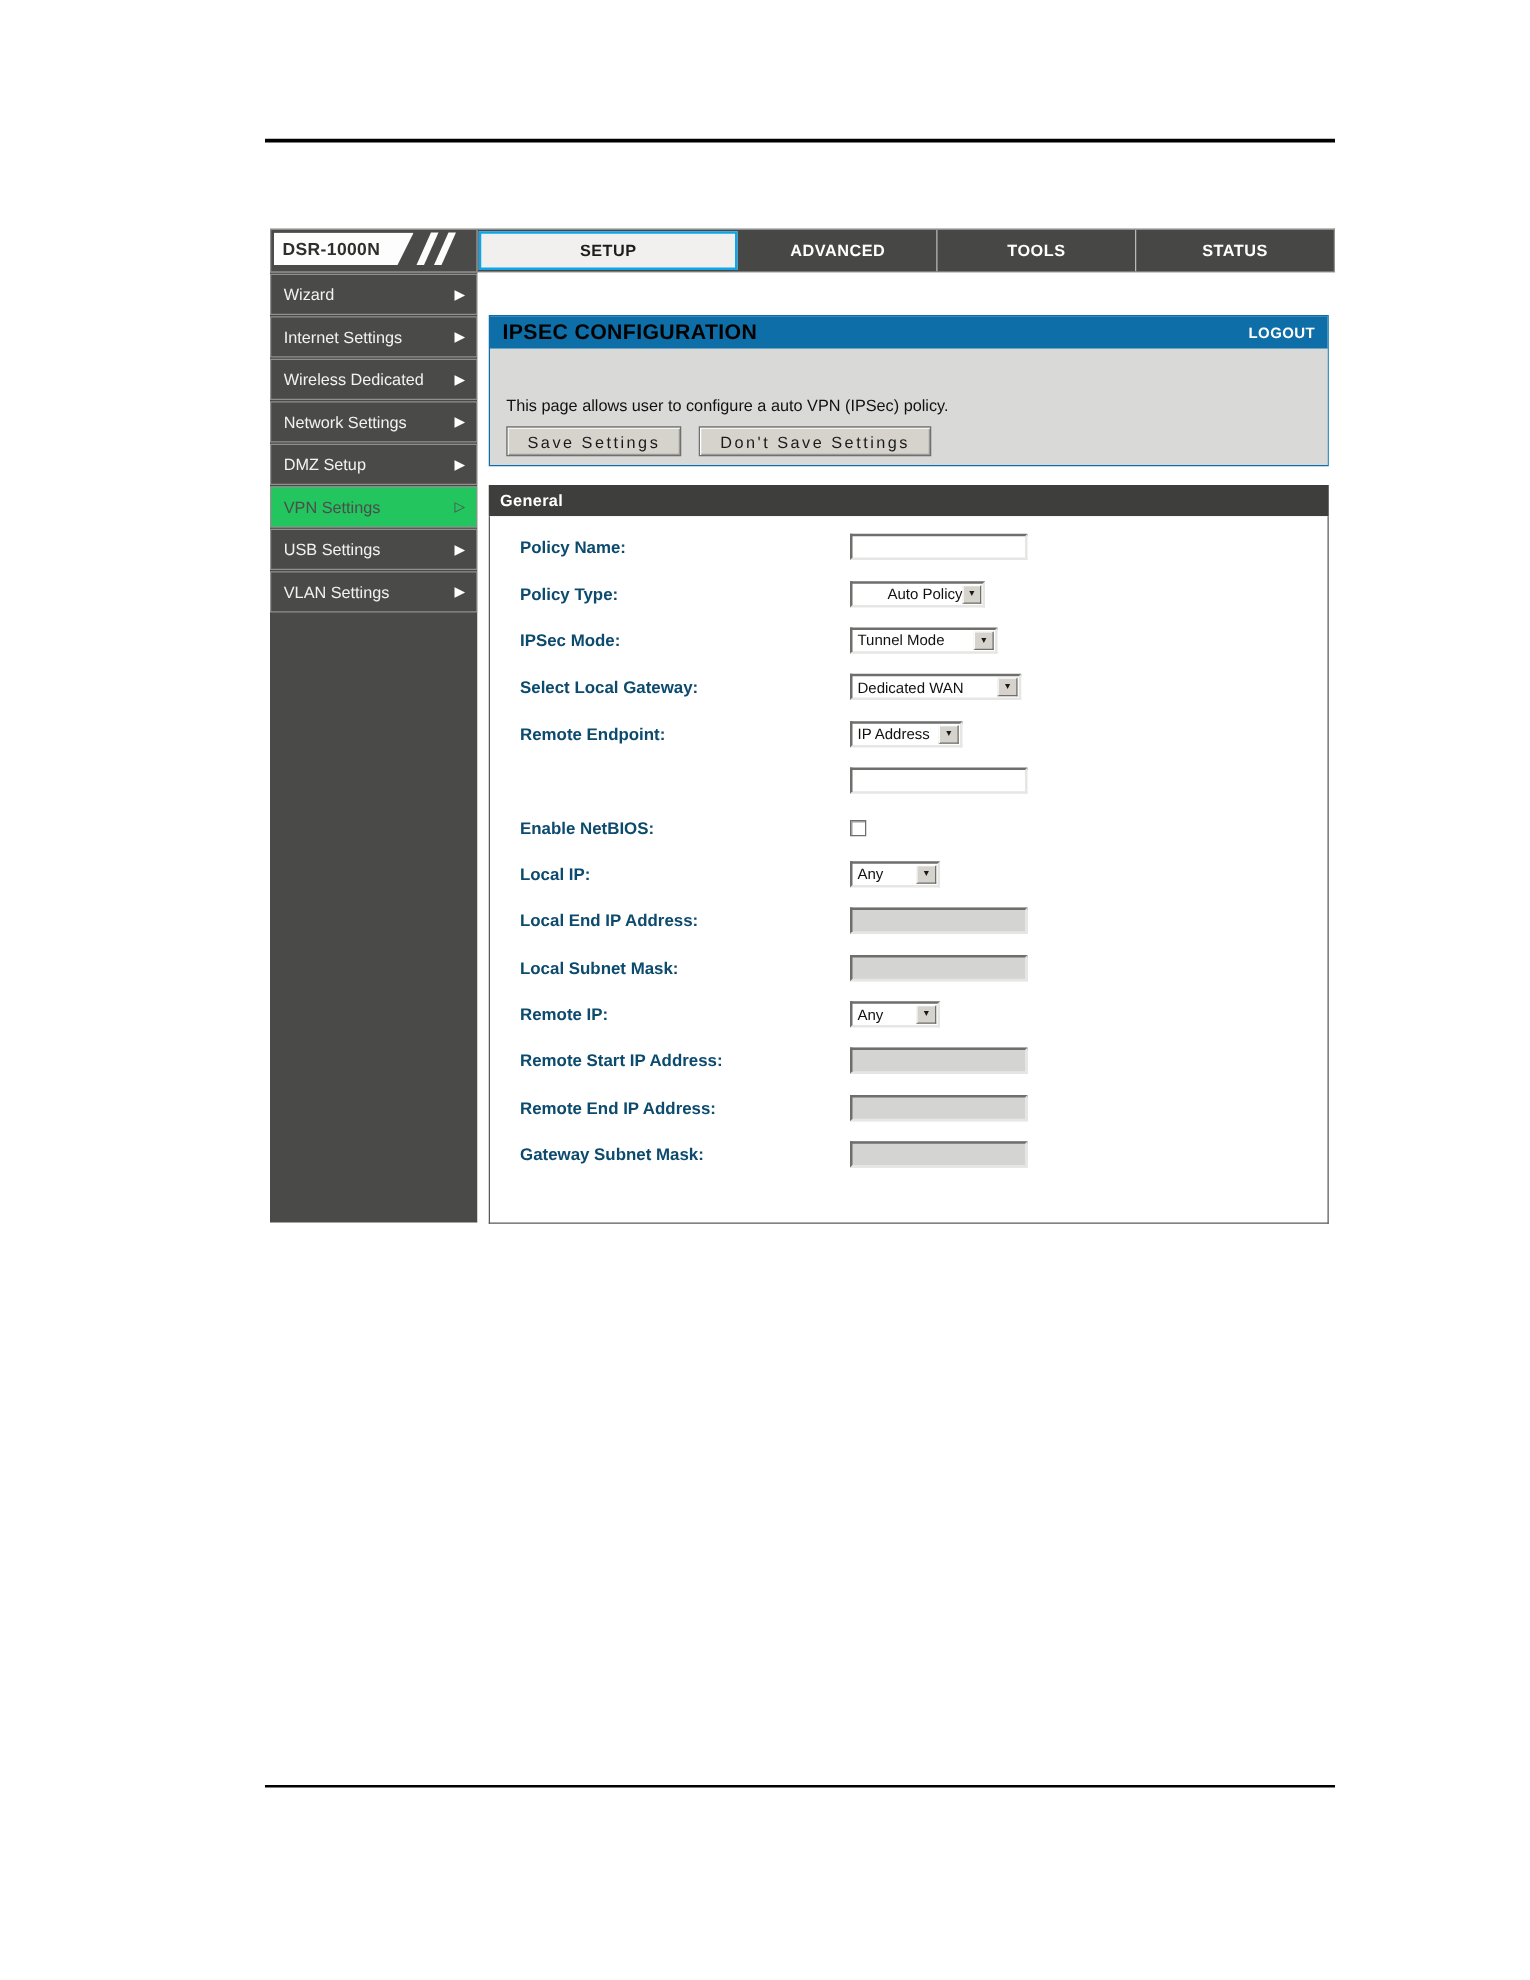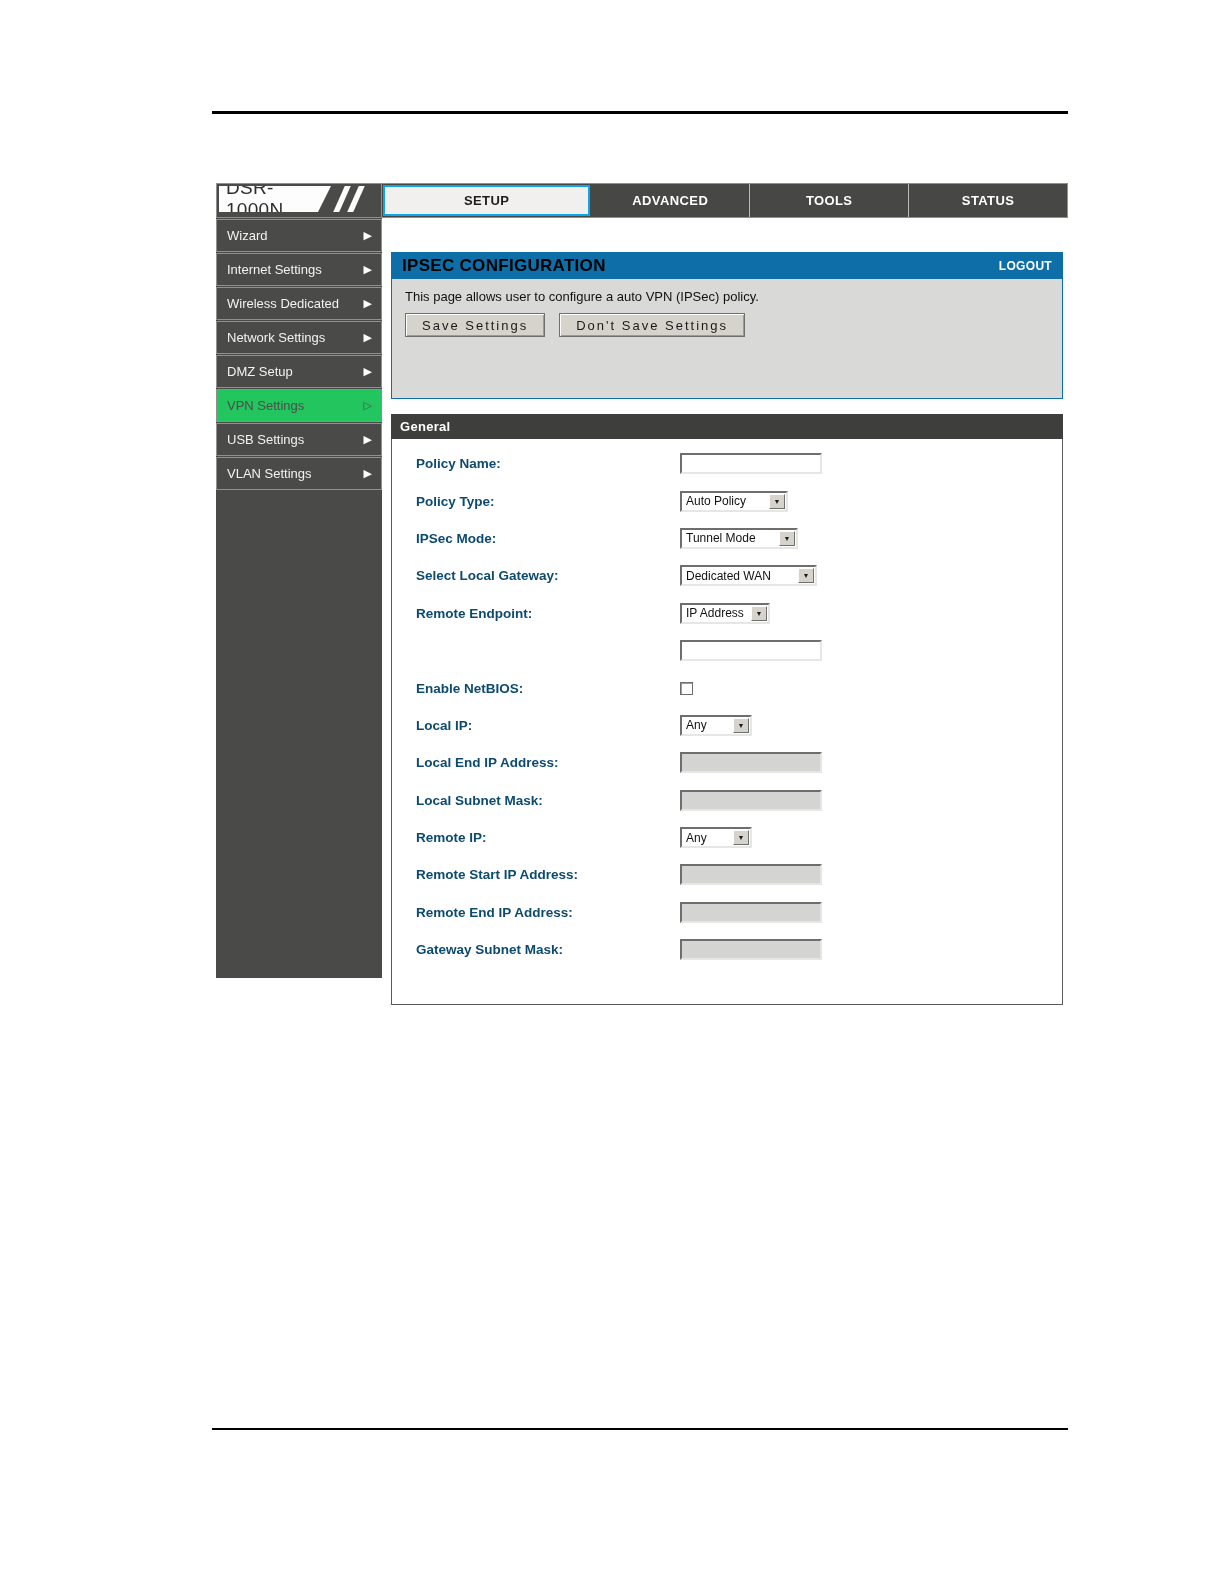--- a/index.html
+++ b/index.html
@@ -14,21 +14,21 @@
 
   
   .ui { position:absolute; left:216px; top:183px; width:852px; height:795px; background:#fff; }
 
   
   .topbar { display:flex; height:35px; }
   .logo-cell { position:relative; width:166px; height:35px; background:#4a4a48; border:1px solid #8f8f8d; overflow:hidden; }
   .logo-plate { position:absolute; left:2px; top:2px; bottom:5px; width:112px; background:#fdfdfd;
                 clip-path:polygon(0 0, 100% 0, calc(100% - 13px) 100%, 0 100%);
                 display:flex; align-items:center; }
-  .logo-text { font-size:19px; font-weight:normal; color:#2e2e2c; padding-left:7px; letter-spacing:.3px; }
+  .logo-text { font-size:14px; font-weight:bold; color:#2e2e2c; padding-left:7px; letter-spacing:.3px; }
   .slash { position:absolute; top:2px; bottom:5px; width:6px; background:#fdfdfd; transform:skewX(-24deg); }
   .slash.s1 { left:122px; }
   .slash.s2 { left:136px; }
 
   .tabs { flex:1; display:flex; background:#474745; border:1px solid #8f8f8d; border-left:none; }
   .tab { flex:1; display:flex; align-items:center; justify-content:center;
          color:#fff; font-size:13px; font-weight:bold; letter-spacing:.4px;
          border-right:1px solid #b9b9b7; cursor:default; }
   .tab:last-child { border-right:none; }
   .tab.active { background:#f2f0ee; color:#1d1d1b; border:2px solid #0ea5e9; margin:1px; flex:1 0 auto; }
@@ -43,21 +43,21 @@
   .side-item.active { background:#22c55e; color:#4d4d4b; }
   .side-item.active .arrow { color:#4d4d4b; }
 
   
   .main { flex:1; background:#fff; padding:34px 5px 0 9px; }
 
   .hdr-box { border:1px solid #0e6ea7; }
   .hdr-bar { height:26px; background:#0e6ea7; display:flex; align-items:center; justify-content:space-between; padding:0 10px; }
   .hdr-title { color:#000000; font-size:17px; font-weight:bold; letter-spacing:.3px; }
   .logout { color:#fff; font-size:12px; font-weight:bold; letter-spacing:.3px; cursor:pointer; }
-  .hdr-body { background:#d9d9d7; height:119px; padding:10px 0 0 13px; }
+  .hdr-body { background:#d9d9d7; height:93px; padding:38px 0 0 13px; }
   .hdr-desc { font-size:13px; color:#111; }
   .btn-row { margin-top:9px; display:flex; gap:14px; }
   .btn { height:24px; background:#d6d3cc; border:1px solid #6f6f6d;
          box-shadow:inset 1px 1px 0 #ffffff, inset -1px -1px 0 #9a9a98;
          font-family:"Liberation Sans",sans-serif; font-size:13px; color:#1a1a1a;
          letter-spacing:2px; padding:0 16px; cursor:pointer; }
 
   .gap15 { height:15px; }
 
   .sec-bar { height:25px; background:#3e3e3c; color:#fff; font-size:13px; font-weight:bold;
@@ -72,21 +72,21 @@
             font-family:"Liberation Sans",sans-serif; font-size:12px; padding:0 3px; }
   .tinput:disabled, .tinput.disabled { background:#d4d4d2; }
 
   .select { height:21px; background:#fff; border:2px solid; border-color:#6e6e6c #e6e6e4 #e6e6e4 #6e6e6c;
             display:flex; align-items:center; cursor:pointer; }
   .sel-text { flex:1; font-size:12px; color:#111; padding-left:4px; white-space:nowrap; }
   .sel-btn { width:16px; height:15px; margin-right:1px; background:#d6d3cc;
              border:1px solid; border-color:#fdfdfd #6f6f6d #6f6f6d #fdfdfd;
              display:flex; align-items:center; justify-content:center;
              font-size:7px; color:#1a1a1a; }
-  .w108 { width:108px; } .w118 { width:118px; } .w137 { width:137px; } .w90 { width:90px; } .w72 { width:72px; }
+  .w108 { width:108px;padding-left:24px; } .w118 { width:118px; } .w137 { width:137px; } .w90 { width:90px; } .w72 { width:72px; }
 
   .chk { width:13px; height:13px; background:#fff; border:1px solid #6e6e6c;
          box-shadow:inset 1px 1px 0 #9a9a98; cursor:pointer; }
 </style>
 </head>
 <body>
 
 <div class="page">
   <div class="doc-rule top"></div>
   <div class="doc-rule bottom"></div>

